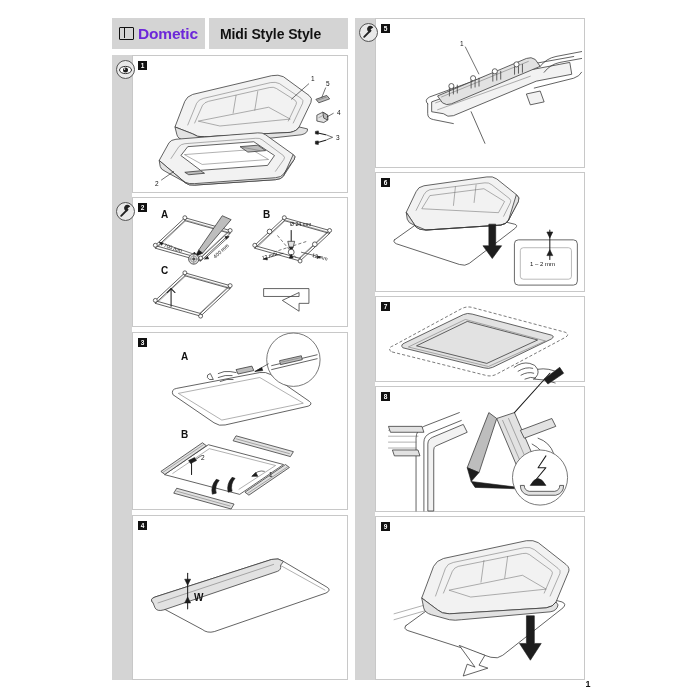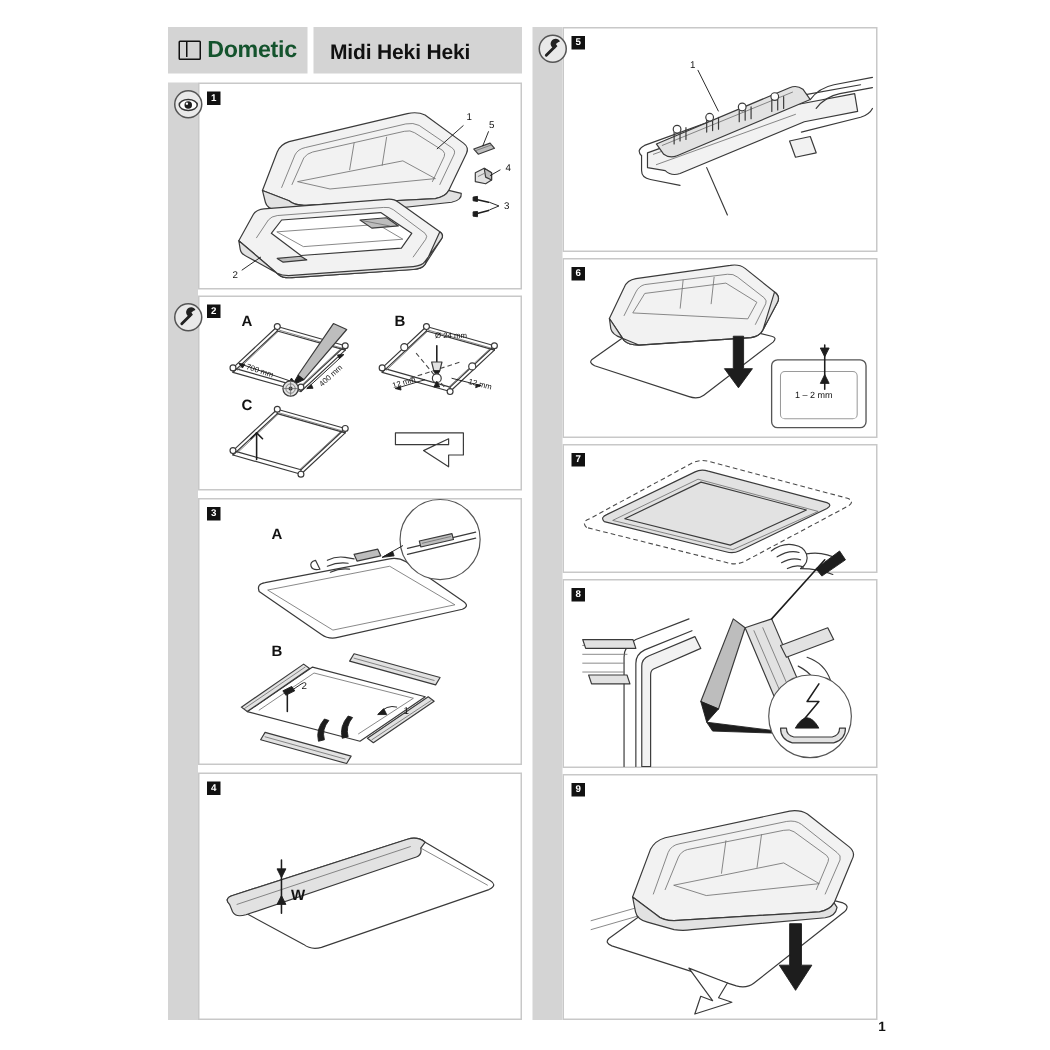--- a/index.html
+++ b/index.html
@@ -17,21 +17,21 @@
     position:absolute;left:112px;top:18px;width:93px;height:31px;
     background:#d4d4d4;display:flex;align-items:center;justify-content:center;gap:4px;
   }
   .hdr-logo .mark{
     width:13px;height:11px;border:1.6px solid #111;border-radius:1px;
     position:relative;flex:none;
   }
   .hdr-logo .mark:before{
     content:"";position:absolute;left:3.4px;top:-0.5px;width:1.7px;height:10px;background:#111;
   }
-  .hdr-logo .wordmark{font-size:15.5px;font-weight:700;letter-spacing:-.2px;color:#14532d;}
+  .hdr-logo .wordmark{font-size:15.5px;font-weight:700;letter-spacing:-.2px;color:#6d28d9;}
   .hdr-title{
     position:absolute;left:209px;top:18px;width:139px;height:31px;
     background:#d4d4d4;display:flex;align-items:center;padding-left:11px;box-sizing:border-box;
   }
   .hdr-title span{font-size:14px;font-weight:700;color:#111;letter-spacing:-.1px;}
   .gutter{position:absolute;background:#d4d4d4;}
   .panel{
     position:absolute;background:#ffffff;border:1px solid #c8c8c8;box-sizing:border-box;
   }
   .panel-inner{position:absolute;left:0;top:0;width:100%;height:100%;}
@@ -74,21 +74,21 @@
 </head>
 <body>
 
 <div class="page">
 
   <div class="hdr-logo">
     <span class="mark"></span>
     <span class="wordmark">Dometic</span>
   </div>
   <div class="hdr-title">
-    <span>Midi Heki Heki</span>
+    <span>Midi Style Style</span>
   </div>
 
   <div class="gutter" style="left:112px;top:55px;width:20px;height:625px;"></div>
 
   <div class="gutter" style="left:355px;top:18px;width:20px;height:662px;"></div>
 
   <div class="panel" style="left:132px;top:55px;width:216px;height:138px;">
     <div class="toolicon" style="left:-17px;top:4px;">
       <svg width="13" height="10" viewBox="0 0 13 10">
         <ellipse cx="6.5" cy="5" rx="6" ry="3.6" fill="#fff" stroke="#333" stroke-width="1"></ellipse>

